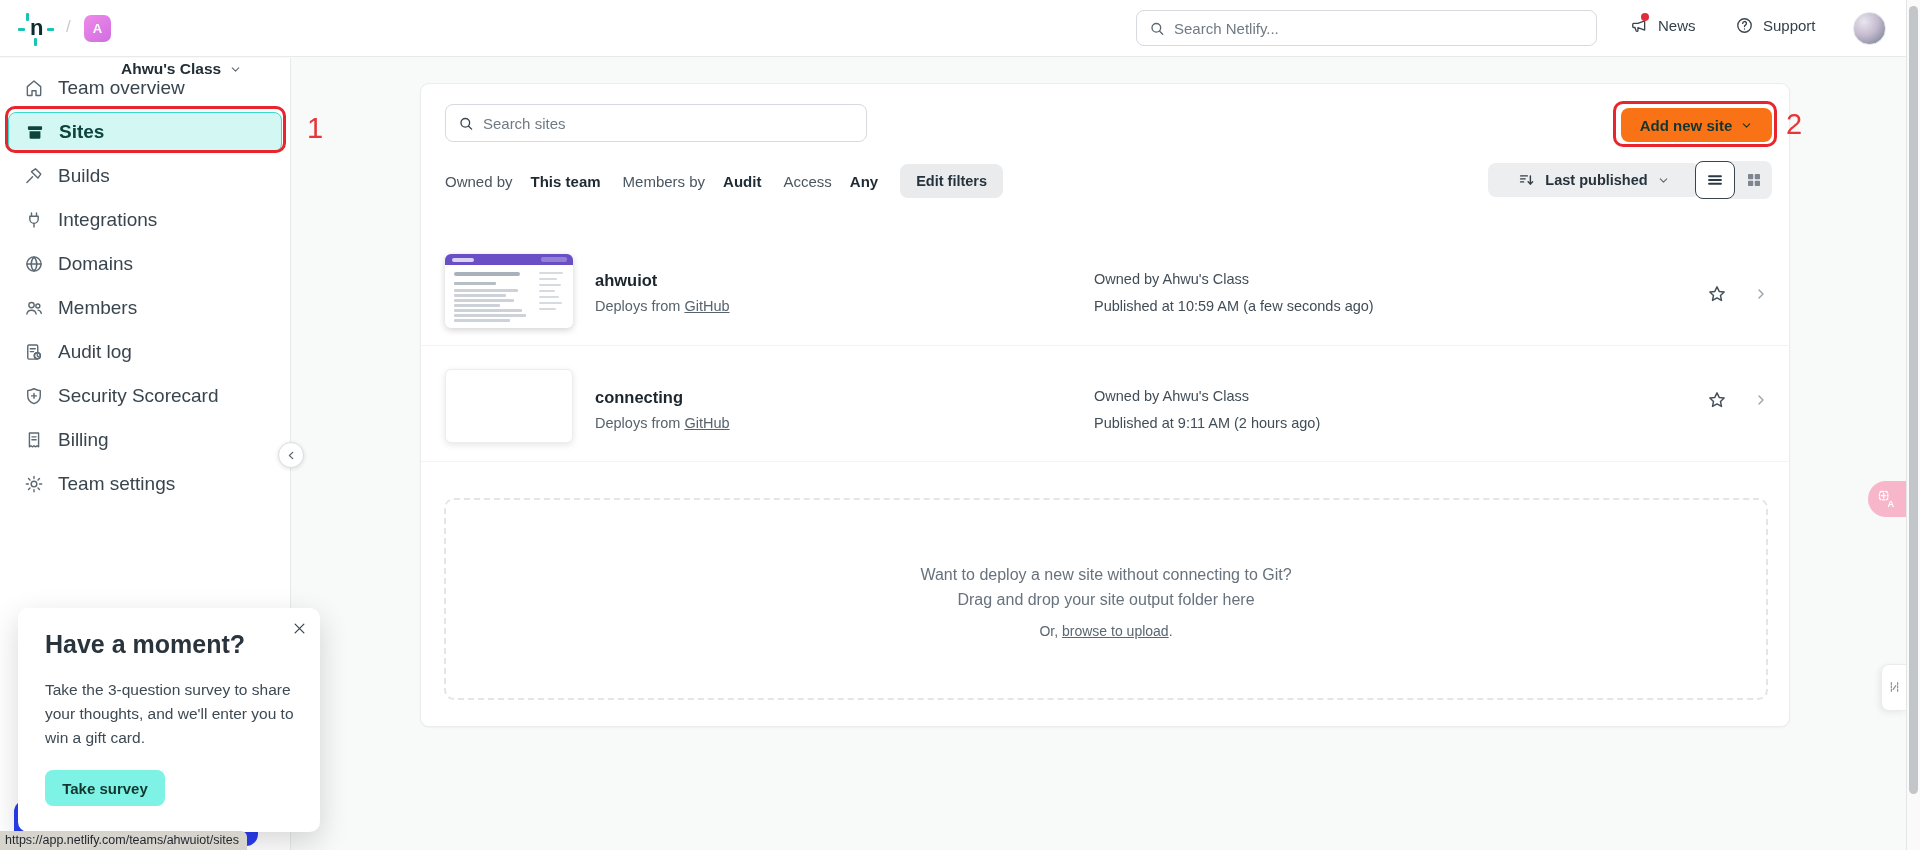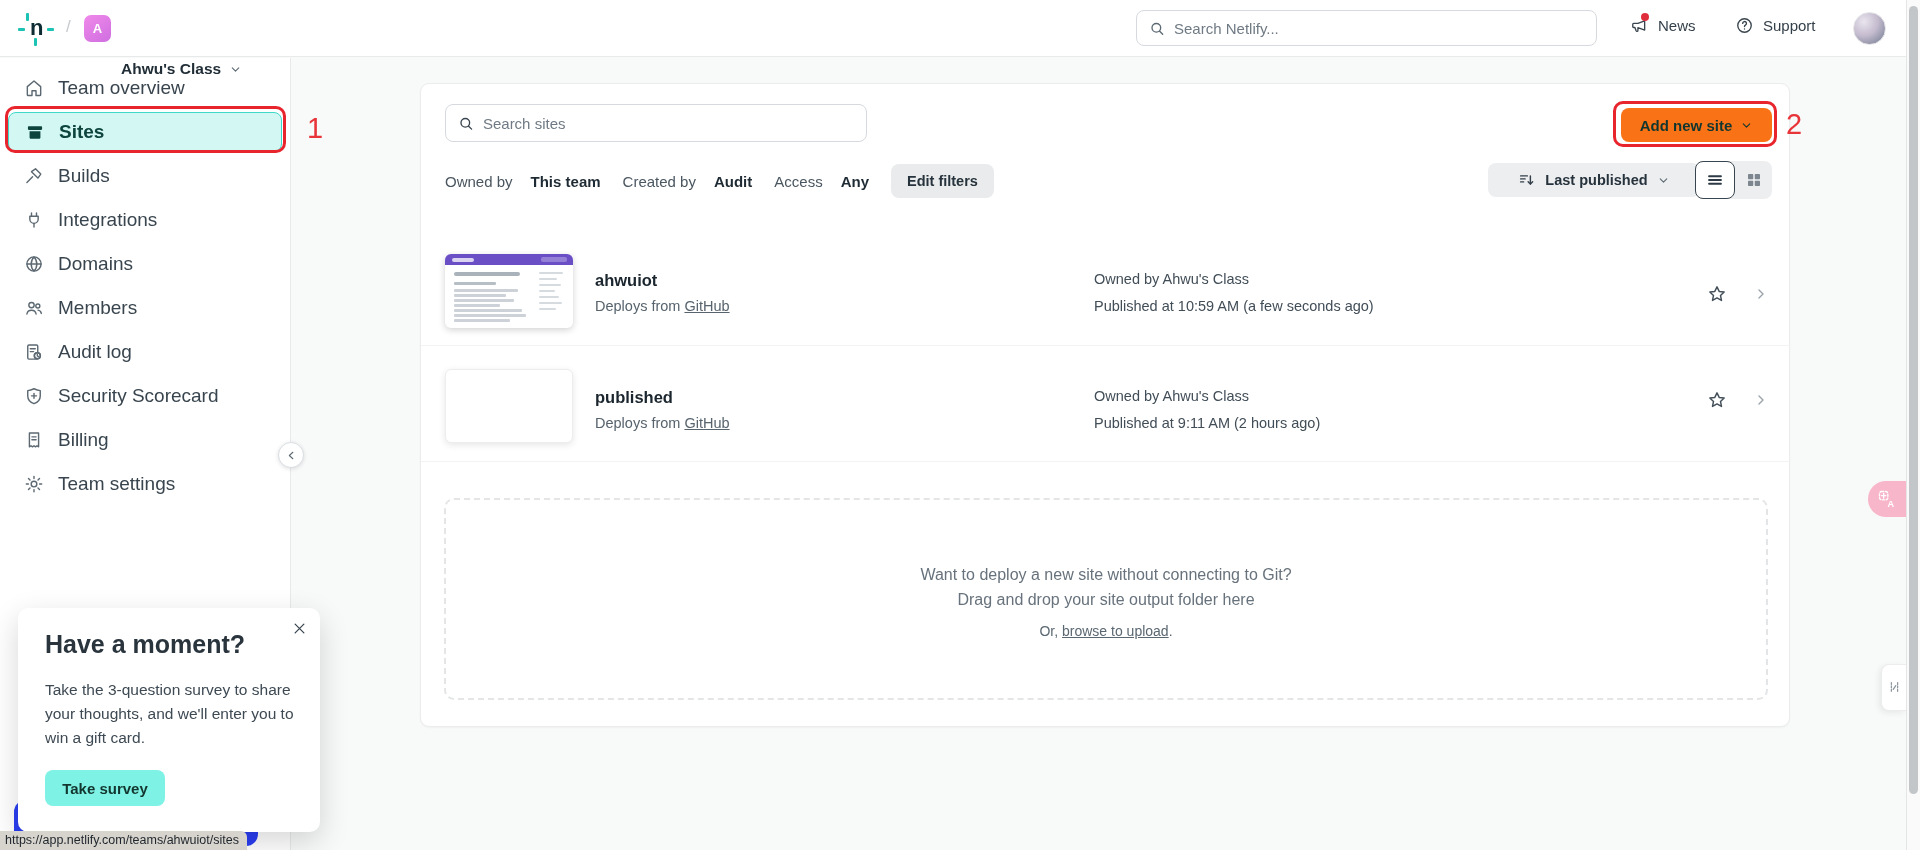--- a/index.html
+++ b/index.html
@@ -274,21 +274,21 @@
         <path d="m6 9 6 6 6-6"></path>
       </svg>
   </div>
 
   <div class="filters">
     <div class="fgroup">
       <span>Owned by</span>
         <b>This team</b>
     </div>
     <div class="fgroup">
-      <span>Created by</span>
+      <span>Members by</span>
         <b>Audit</b>
     </div>
     <div class="fgroup">
       <span>Access</span>
         <b>Any</b>
     </div>
     <div class="editf">
       <span>Edit filters</span>
     </div>
   </div>
@@ -363,21 +363,21 @@
     <div class="row-chev" style="top:63px;">
       <svg viewBox="0 0 24 24" fill="none" stroke="currentColor" stroke-width="2" stroke-linecap="round" stroke-linejoin="round" style="width:16px;height:16px;">
           <path d="m9 6 6 6-6 6"></path>
         </svg>
     </div>
   </div>
 
   <div class="site-row row2">
     <div class="thumb blank" style="top:23px;"></div>
     <div class="site-info" style="top:40px;">
-      <div class="site-name">published</div>
+      <div class="site-name">connecting</div>
       <div class="deploy-line">
         <span>Deploys from</span>
         <a>GitHub</a>
       </div>
     </div>
     <div class="site-meta" style="top:40px;">
       <div>Owned by Ahwu's Class</div>
       <div>Published at 9:11 AM (2 hours ago)</div>
     </div>
     <div class="star-btn" style="top:43px;">

